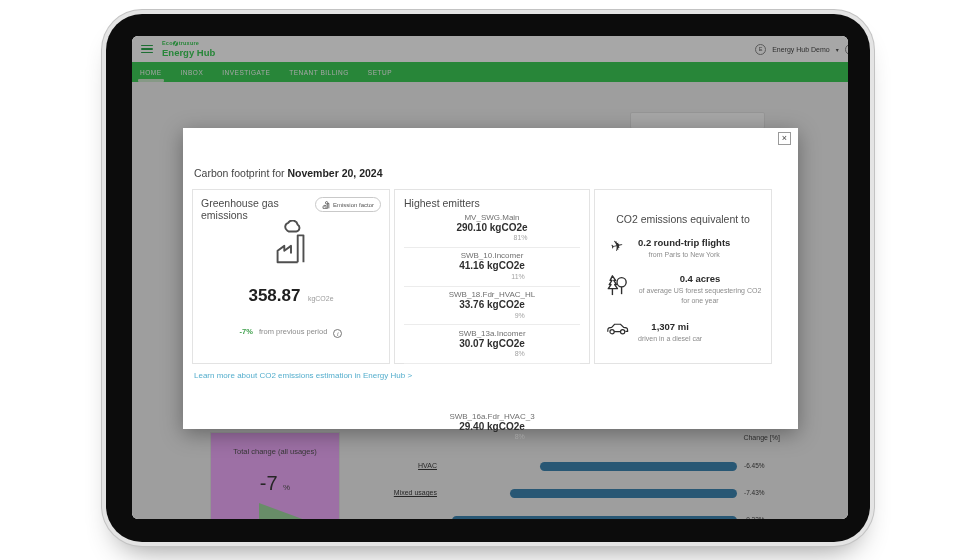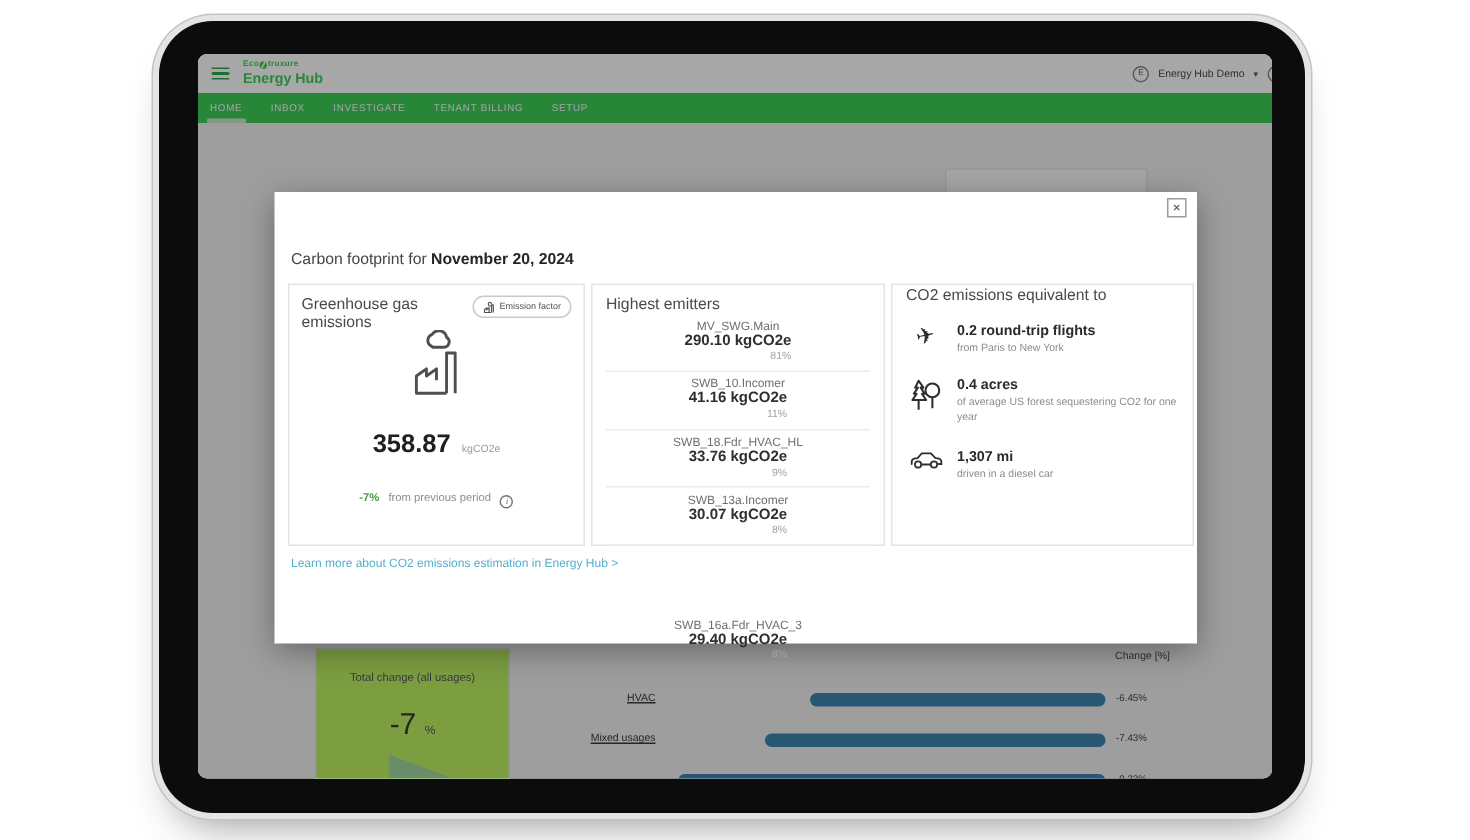--- a/index.html
+++ b/index.html
@@ -36,21 +36,21 @@
 
   
   .app-nav { position:absolute; left:0; top:26px; width:716px; height:20px; background:#3dcd58; display:flex; align-items:center; gap:19px; padding-left:8px; }
   .tab { position:relative; font-size:6.5px; letter-spacing:.5px; color:rgba(255,255,255,.96); cursor:pointer; height:100%; display:flex; align-items:center; }
   .tab.active::after { content:""; position:absolute; left:-2px; right:-2px; bottom:0; height:3px; background:#cdeacd; border-radius:1px; }
 
   
   .app-content { position:absolute; left:0; top:46px; width:716px; height:437px; background:#f1f1f1; }
   .ghost-card { position:absolute; left:498px; top:30px; width:135px; height:17px; background:#fdfdfd; border:1px solid #e6e6e6; border-radius:2px; }
 
-  .total-card { position:absolute; left:78px; top:350px; width:130px; height:110px; background:#bef264; border:1px solid #e4e4e4; }
+  .total-card { position:absolute; left:78px; top:350px; width:130px; height:110px; background:#f0abfc; border:1px solid #e4e4e4; }
   .total-title { text-align:center; margin-top:14px; font-size:7.5px; color:#555; }
   .total-value { text-align:center; margin-top:16px; font-size:20px; color:#3a3a3a; }
   .total-unit { font-size:8px; color:#555; }
   .total-tri { position:absolute; left:48px; top:70px; width:82px; height:42px; background:#9fd89f; clip-path:polygon(0 0, 100% 72%, 100% 100%, 0 100%); }
 
   .change-label { position:absolute; left:540px; top:352px; width:108px; text-align:right; font-size:7px; color:#4a4a4a; }
   .bar-row { position:absolute; left:0; width:716px; height:20px; }
   .bar-row.r0 { top:374px; } .bar-row.r1 { top:401px; } .bar-row.r2 { top:428px; }
   .bar-label { position:absolute; left:0; top:0; width:305px; text-align:right; font-size:7px; line-height:20px; color:#3a3a3a; text-decoration:underline; cursor:pointer; }
   .bar-track { position:absolute; left:320px; top:5.5px; width:285px; height:9px; }
@@ -85,21 +85,21 @@
   
   .p-emit { width:196px; padding:7px 9px 0; }
   .emit-row { display:flex; justify-content:space-between; align-items:center; border-bottom:1px solid #ececec; padding:3.5px 0 4px;flex-direction:column; }
   .emit-row:last-child { border-bottom:none;margin-top:44px; }
   .emit-name { font-size:8px; color:#6f6f6f; }
   .emit-right { text-align:right; line-height:1.25; }
   .emit-val { font-size:10px; font-weight:bold; color:#2f2f2f; }
   .emit-pct { font-size:7px; color:#a3a3a3; }
 
   
-  .p-eq { width:202px; padding:1px 9px; }
+  .p-eq { width:178px; padding:23px 9px;text-align:center; }
   .eq-item { display:flex; gap:8px; align-items:flex-start; }
   .eq-item.i0 { margin-top:12px; } .eq-item.i1 { margin-top:14px; } .eq-item.i2 { margin-top:16px; }
   .eq-icon { width:26px; flex:0 0 26px; display:flex; justify-content:center; color:#2e2e2e; }
   .plane-glyph { font-size:15px; transform:rotate(-12deg); }
   .eq-val { font-size:9.5px; font-weight:bold; color:#2a2a2a; }
   .eq-desc { font-size:7px; color:#8c8c8c; margin-top:2px; line-height:1.35; }
 
   .learn-link { position:absolute; left:11px; top:243px; font-size:8px; color:#55aecd; cursor:pointer; }
 </style>
 </head>

